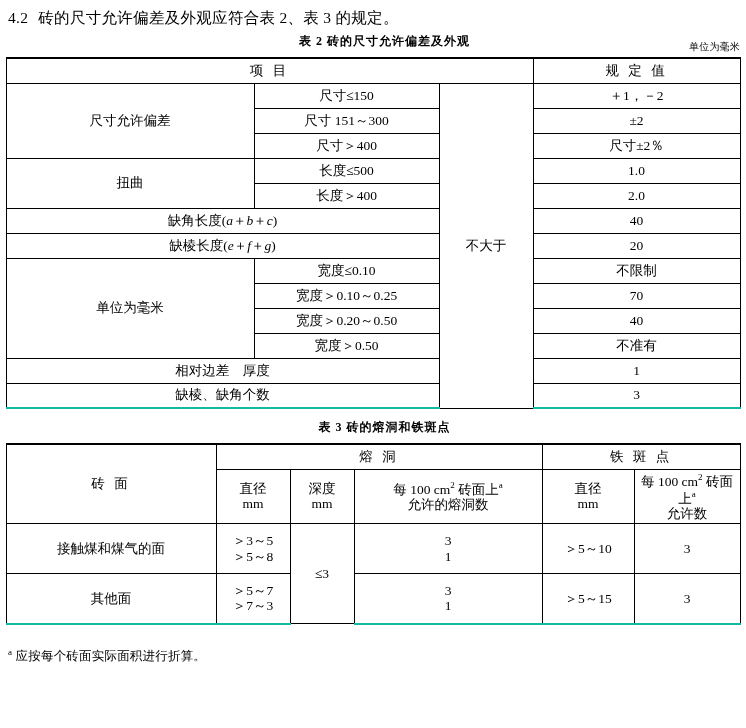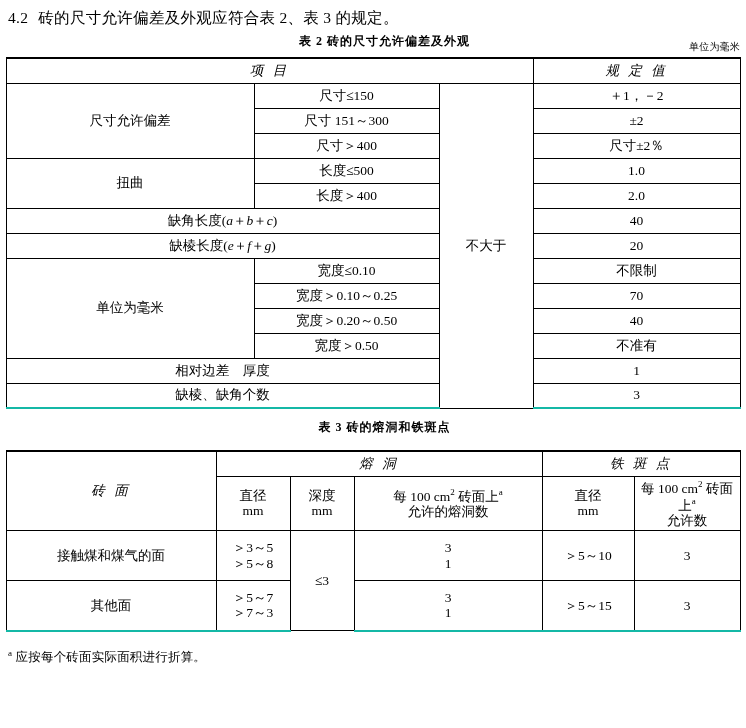--- a/index.html
+++ b/index.html
@@ -62,39 +62,39 @@
     border: 1px solid #000;
     font-size: 13.5px;
     font-weight: normal;
     padding: 2px 4px;
     text-align: center;
     vertical-align: middle;
     height: 25px;
     box-sizing: border-box;
     line-height: 1.15;
   }
-  table.doc .outer-top { border-top: 2px solid #000; font-style: italic; }
+  table.doc .outer-top { border-top: 2px solid #000; }
   table.doc .outer-bottom { border-bottom: 2px solid #14b8a6; }
   td.left {
     text-align: left;
     padding-left: 6px;
   }
   td.hdr {
     font-size: 14px;
     letter-spacing: 3px;
   }
   .it { font-style: italic; font-family: "Liberation Serif", serif; }
   .t2-title { margin-bottom: 1px; }
   .t3-title {
     margin-top: 10px;
-    margin-bottom: 9px;
+    margin-bottom: 2px;
   }
   .footnote {
     font-size: 12.5px;
-    margin: 16px 0 0 8px;
+    margin: 22px 0 0 8px;
     letter-spacing: 0.2px;
   }
   .sup { font-size: 9px; vertical-align: super; }
   .twolines { line-height: 1.45; }
 </style>
 </head>
 <body>
 
 <div class="page">
 

